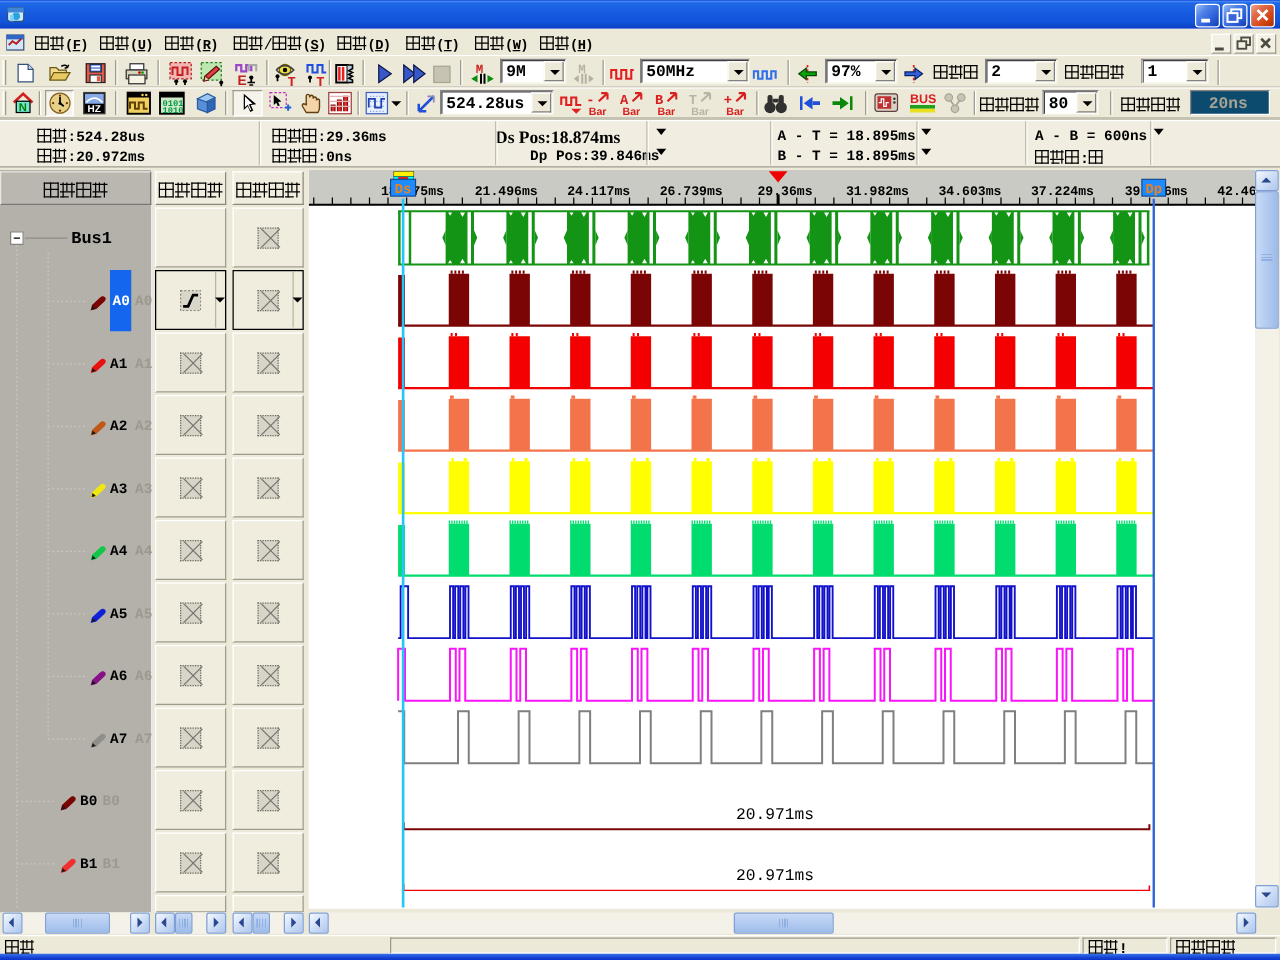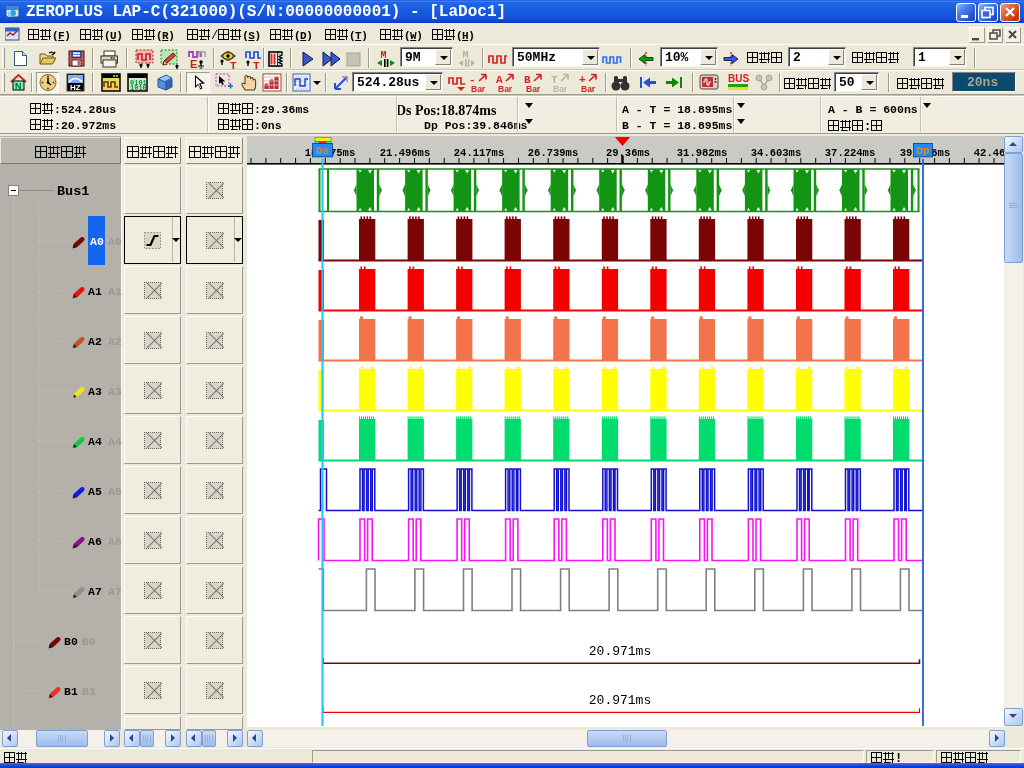--- a/index.html
+++ b/index.html
@@ -40,21 +40,20 @@
 .arr{position:absolute;width:0;height:0;border:4px solid transparent;}
 </style></head><body>
 <div class="a" style="left:0;top:0;width:1024px;height:23px;
 background:linear-gradient(180deg,#0831D9 0%,#4A8FF4 4%,#2068E8 10%,#1659DE 50%,#1254DB 75%,#0E47C8 92%,#0831D9 100%);">
 <svg class="a" style="left:5px;top:3px" width="16" height="16">
  <rect x="1" y="3" width="13" height="11" rx="2" fill="#cfe6ff" stroke="#28527c"></rect>
  <rect x="1" y="3" width="13" height="4" fill="#3f87d6"></rect>
  <circle cx="8" cy="10" r="3" fill="#2aa3d8"></circle>
  <rect x="3" y="9" width="3" height="5" fill="#7fd0ff"></rect>
 </svg>
-<span class="a mono" style="left:26px;top:3px;font-size:16px;font-weight:bold;color:#fff;">ZEROPLUS LAP-C(321000)(S/N:00000000001) - [LaDoc1]</span>
 </div>
 <div class="a" style="left:956px;top:3px;width:20px;height:19px;border-radius:3px;border:1px solid #fff;background:linear-gradient(135deg,#9CBEF2 0%,#5285E8 30%,#2B5CD8 70%,#1440A8 100%);"><svg width="18" height="17">
       <rect x="4" y="11" width="7" height="3" fill="#fff"></rect>
     </svg></div>
 <div class="a" style="left:978px;top:3px;width:20px;height:19px;border-radius:3px;border:1px solid #fff;background:linear-gradient(135deg,#9CBEF2 0%,#5285E8 30%,#2B5CD8 70%,#1440A8 100%);"><svg width="18" height="17">
       <rect x="6" y="3.5" width="8" height="7" fill="none" stroke="#fff" stroke-width="1.6"></rect>
       <rect x="3" y="6.5" width="8" height="7" fill="#3a66d8" stroke="#fff" stroke-width="1.6"></rect>
     </svg></div>
 <div class="a" style="left:1000px;top:3px;width:20px;height:19px;border-radius:3px;border:1px solid #fff;background:linear-gradient(135deg,#F2A28A 0%,#E26C4C 30%,#D44310 70%,#B33000 100%);"><svg width="18" height="17">
       <path d="M5 4 L13 12 M13 4 L5 12" stroke="#fff" stroke-width="2.2"></path>
@@ -191,21 +190,21 @@
   </div>
 <svg class="a" style="left:602px;top:52px" width="20" height="14">
 <path d="M1 11 v-6 h3.5 v6 h3.5 v-6 h3.5 v6 h3.5 v-6 h3.5 v6" fill="none" stroke="#3070e8" stroke-width="1.7"></path>
   </svg>
 <div class="sep" style="left:630px;top:48px;height:20px;"></div>
 <svg class="a" style="left:637px;top:50px" width="19" height="18">
 <path d="M9 2 v14" stroke="#e02020" stroke-width="1.4" stroke-dasharray="2 1.4"></path>
 <path d="M2 9 l6 -4.5 v3 h8 v3 h-8 v3 z" fill="#0aa00a" stroke="#064806"></path>
   </svg>
 <div class="combo" style="left:660px;top:47px;width:58px;">
-    <span class="tx">10%</span>
+    <span class="tx">97%</span>
     <span class="btn"></span>
   </div>
 <svg class="a" style="left:721px;top:50px" width="19" height="18">
 <path d="M10 2 v14" stroke="#e02020" stroke-width="1.4" stroke-dasharray="2 1.4"></path>
 <path d="M17 9 l-6 -4.5 v3 h-8 v3 h8 v3 z" fill="#3060e0" stroke="#102060"></path>
   </svg>
 <div class="a" style="left:747px;top:51px;white-space:nowrap;"><b class="g1" style="width:11px;height:11px"></b><b class="g2" style="width:11px;height:11px"></b><b class="g1" style="width:11px;height:11px"></b></div>
 <div class="combo" style="left:788px;top:47px;width:58px;">
     <span class="tx">2</span>
     <span class="btn"></span>
@@ -356,21 +355,21 @@
   </svg>
 <svg class="a" style="left:754px;top:73px" width="20" height="19">
 <circle cx="5" cy="5" r="3" fill="#c8c5b4" stroke="#a8a594"></circle>
     <circle cx="15" cy="5" r="3" fill="#c8c5b4" stroke="#a8a594"></circle>
 <circle cx="10" cy="14" r="3" fill="#c8c5b4" stroke="#a8a594"></circle>
 <path d="M6 7 l3 4 M14 7 l-3 4" stroke="#a8a594" stroke-width="1.4"></path>
   </svg>
 <div class="sep" style="left:779px;top:73px;height:19px;"></div>
 <div class="a" style="left:784px;top:77px;white-space:nowrap;"><b class="g1" style="width:11px;height:11px"></b><b class="g2" style="width:11px;height:11px"></b><b class="g1" style="width:11px;height:11px"></b><b class="g2" style="width:11px;height:11px"></b></div>
 <div class="combo" style="left:834px;top:72px;width:45px;">
-    <span class="tx">50</span>
+    <span class="tx">80</span>
     <span class="btn"></span>
   </div>
 <div class="sep" style="left:888px;top:73px;height:19px;"></div>
 <div class="a" style="left:897px;top:77px;white-space:nowrap;"><b class="g1" style="width:11px;height:11px"></b><b class="g2" style="width:11px;height:11px"></b><b class="g1" style="width:11px;height:11px"></b><b class="g2" style="width:11px;height:11px"></b></div>
 <div class="a" style="left:952px;top:72px;width:64px;height:20px;background:#0c4a6e;border:1px solid;border-color:#848284 #fff #fff #848284;">
 <span class="a mono" style="left:14px;top:2px;font-size:13px;font-weight:bold;color:#A7A494;">20ns</span>
   </div>
 <div class="a" style="left:0;top:95px;width:1024px;height:39px;background:#F1EEE1;border-top:1px solid #c8c5b4;border-bottom:1px solid #9d9b8d;box-shadow:inset 0 1px 0 #fff;"></div>
 <div class="a mono" style="left:30px;top:103px;font-size:11.5px;font-weight:bold;white-space:nowrap;"><b class="g1" style="width:11px;height:11px"></b><b class="g2" style="width:11px;height:11px"></b><span>:524.28us</span></div>
 <div class="a mono" style="left:30px;top:119px;font-size:11.5px;font-weight:bold;white-space:nowrap;"><b class="g1" style="width:11px;height:11px"></b><b class="g2" style="width:11px;height:11px"></b><span>:20.972ms</span></div>

